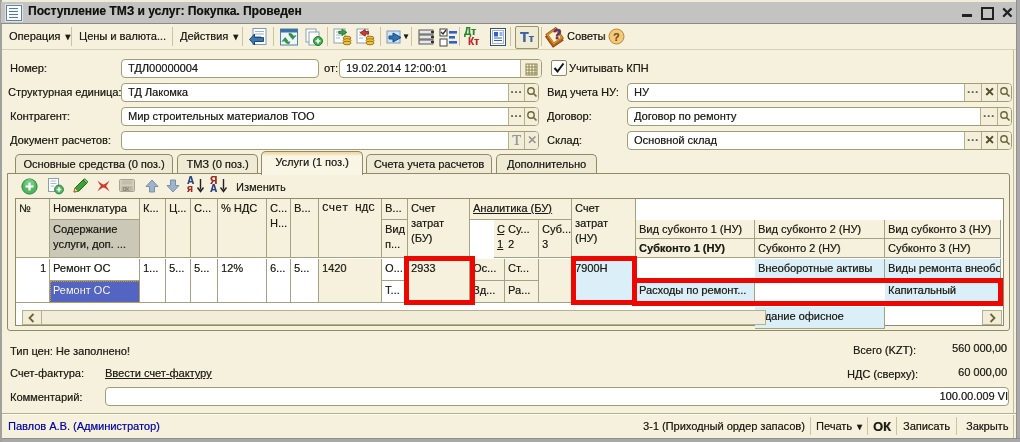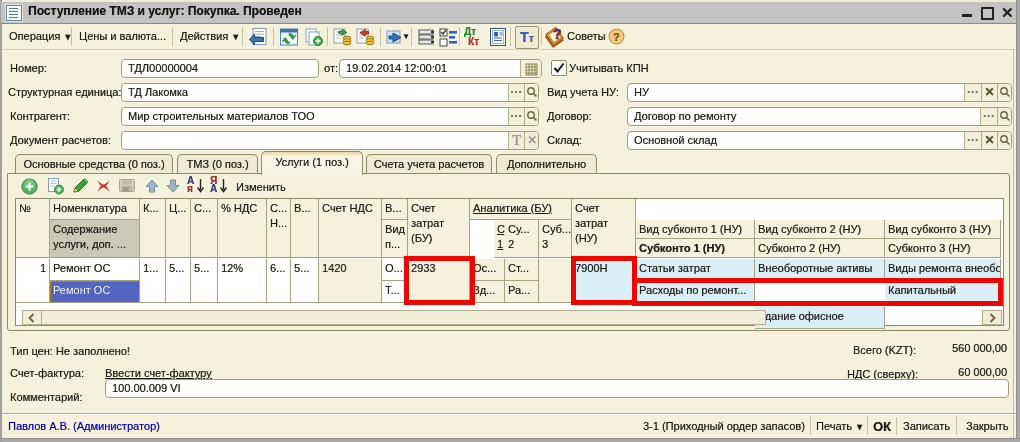--- a/index.html
+++ b/index.html
@@ -258,21 +258,21 @@
 <div id="tbl">
 <div class="tc bgc" style="left:0;top:0;width:34px;height:59px;">№</div>
 <div class="tc bgc" style="left:34px;top:0;width:90px;height:21px;">Номенклатура</div>
 <div class="tc bgg" style="left:34px;top:21px;width:90px;height:38px;white-space:normal;">Содержание услуги, доп. ...</div>
 <div class="tc bgc" style="left:124px;top:0;width:26px;height:59px;">К...</div>
 <div class="tc bgc" style="left:150px;top:0;width:25px;height:59px;">Ц...</div>
 <div class="tc bgc" style="left:175px;top:0;width:27px;height:59px;">С...</div>
 <div class="tc bgc" style="left:202px;top:0;width:49px;height:59px;">% НДС</div>
 <div class="tc bgc" style="left:251px;top:0;width:24px;height:59px;white-space:normal;">С... Н...</div>
 <div class="tc bgc" style="left:275px;top:0;width:28px;height:59px;">В...</div>
-<div class="tc bgc" style="left:303px;top:0;width:63px;height:59px;">Счет НДС</div>
+<div class="tc bgc" style="left:303px;top:0;width:63px;height:59px;font-family:Liberation Mono, monospace;">Счет НДС</div>
 <div class="tc bgc" style="left:366px;top:0;width:26px;height:21px;">В...</div>
 <div class="tc bgc" style="left:366px;top:21px;width:26px;height:38px;white-space:normal;">Вид п...</div>
 <div class="tc bgc" style="left:392px;top:0;width:62px;height:59px;white-space:normal;">Счет затрат (БУ)</div>
 <div class="tc bgc" style="left:454px;top:0;width:102px;height:21px;text-decoration:underline;">Аналитика (БУ)</div>
 <div class="tc bgc" style="left:478px;top:21px;width:35px;height:38px;white-space:normal;text-decoration:underline;">Су... 1</div>
 <div class="tc bgc" style="left:489px;top:21px;width:34px;height:38px;white-space:normal;">Су... 2</div>
 <div class="tc bgc" style="left:523px;top:21px;width:33px;height:38px;white-space:normal;">Суб... 3</div>
 <div class="tc bgc" style="left:556px;top:0;width:64px;height:59px;white-space:normal;">Счет затрат (НУ)</div>
 <div class="tc bgc" style="left:620px;top:21px;width:119px;height:19px;">Вид субконто 1 (НУ)</div>
 <div class="tc bgc" style="left:739px;top:21px;width:130px;height:19px;">Вид субконто 2 (НУ)</div>
@@ -293,21 +293,20 @@
 <div class="tc bgc" style="left:303px;top:60px;width:63px;height:44px;">1420</div>
 <div class="tc bgw" style="left:366px;top:60px;width:26px;height:22px;">О...</div>
 <div class="tc bgw" style="left:366px;top:82px;width:26px;height:22px;">Т...</div>
 <div class="tc bgc" style="left:392px;top:60px;width:62px;height:44px;">2933</div>
 <div class="tc bgc" style="left:454px;top:60px;width:35px;height:22px;">Ос...</div>
 <div class="tc bgc" style="left:454px;top:82px;width:35px;height:22px;">Зд...</div>
 <div class="tc bgc" style="left:489px;top:60px;width:34px;height:22px;">Ст...</div>
 <div class="tc bgc" style="left:489px;top:82px;width:34px;height:22px;">Ра...</div>
 <div class="tc bgc" style="left:523px;top:60px;width:33px;height:44px;"></div>
 <div class="tc bgb" style="left:556px;top:60px;width:64px;height:44px;">7900Н</div>
-<div class="tc bgb" style="left:620px;top:60px;width:119px;height:22px;">Статьи затрат</div>
 <div class="tc bgb" style="left:620px;top:82px;width:119px;height:22px;">Расходы по ремонт...</div>
 <div class="tc bgb" style="left:739px;top:60px;width:130px;height:22px;">Внеоборотные активы</div>
 <div class="tc bgb" style="left:739px;top:82px;width:130px;height:22px;margin-top:26px;">Здание офисное</div>
 <div class="tc bgb" style="left:869px;top:60px;width:116px;height:22px;">Виды ремонта внеобо</div>
 <div class="tc bgb" style="left:869px;top:82px;width:116px;height:22px;">Капитальный</div>
 </div>
 
 <div class="abs" style="left:22px;top:310px;width:18px;height:13px;background:#f2edd8;border:1px solid #b5b08c;"><svg width="18" height="14" viewBox="0 0 18 14">
       <path d="M10.5 3L6.5 7l4 4" stroke="#6b6538" stroke-width="1.8" fill="none"></path>
     </svg></div>
@@ -321,21 +320,21 @@
 <div class="abs" style="left:632px;top:278px;width:361px;height:18px;border:5px solid #ec0800;"></div>
 
 <div class="lbl" style="left:10px;top:345px;">Тип цен: Не заполнено!</div>
 <div class="lbl" style="right:104px;top:344px;">Всего (KZT):</div>
 <div class="lbl" style="right:13px;top:342px;width:90px;text-align:right;">560 000,00</div>
 <div class="lbl" style="left:10px;top:367px;">Счет-фактура:</div>
 <div class="lbl" style="left:105px;top:367px;text-decoration:underline;">Ввести счет-фактуру</div>
 <div class="lbl" style="right:102px;top:368px;">НДС (сверху):</div>
 <div class="lbl" style="right:13px;top:366px;width:90px;text-align:right;">60 000,00</div>
 <div class="lbl" style="left:10px;top:391px;">Комментарий:</div>
-<div class="inp" style="left:105px;top:379px;width:896px;">100.00.009 VI</div>
+<div class="inp" style="left:105px;top:387px;width:896px;text-align:right;">100.00.009 VI</div>
 
 <div class="abs" style="left:2px;top:413px;width:1014px;height:1px;background:#b5b08c;"></div>
 <div class="abs" style="left:2px;top:414px;width:1014px;height:1px;background:#fdfbf2;"></div>
 <div class="lbl" style="left:8px;top:420px;color:#0000cc;">Павлов А.В. (Администратор)</div>
 <div class="lbl" style="left:643px;top:420px;">3-1 (Приходный ордер запасов)</div>
 <div class="vsep" style="left:810px;top:417px;height:18px;"></div>
 <div class="lbl" style="left:816px;top:420px;">Печать <span style="font-size:9px;">▼</span></div>
 <div class="vsep" style="left:867px;top:417px;height:18px;"></div>
 <div class="lbl" style="left:873px;top:419px;font-weight:bold;font-size:13px;">ОК</div>
 <div class="vsep" style="left:896px;top:417px;height:18px;"></div>

